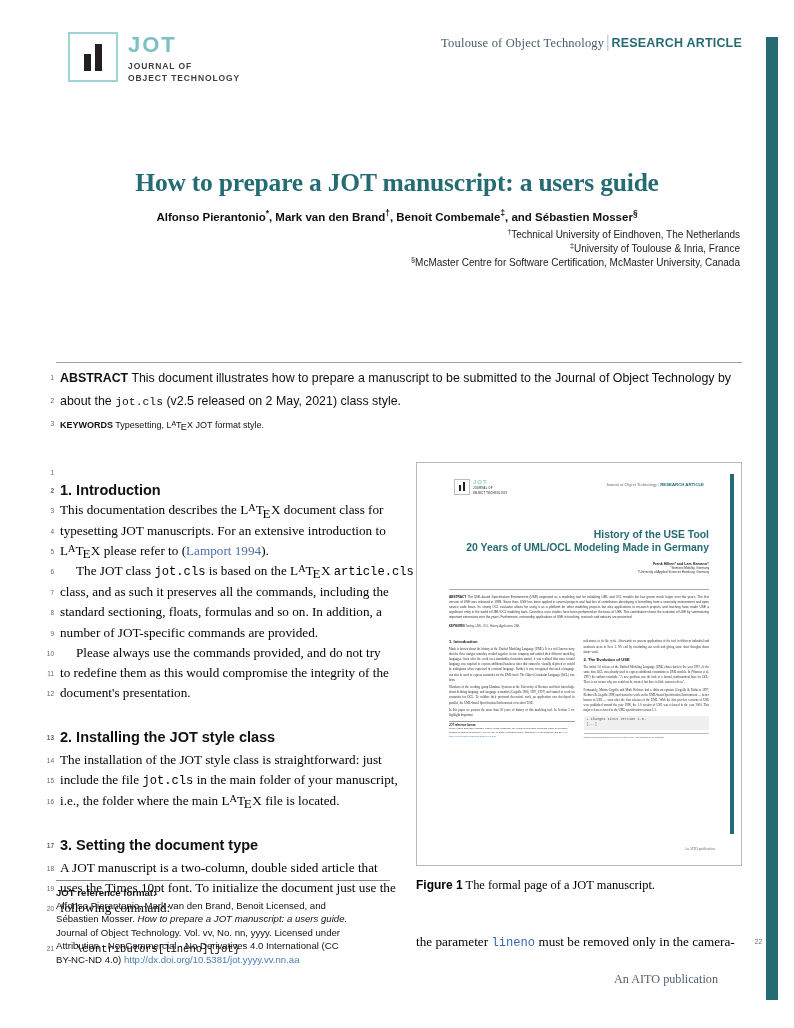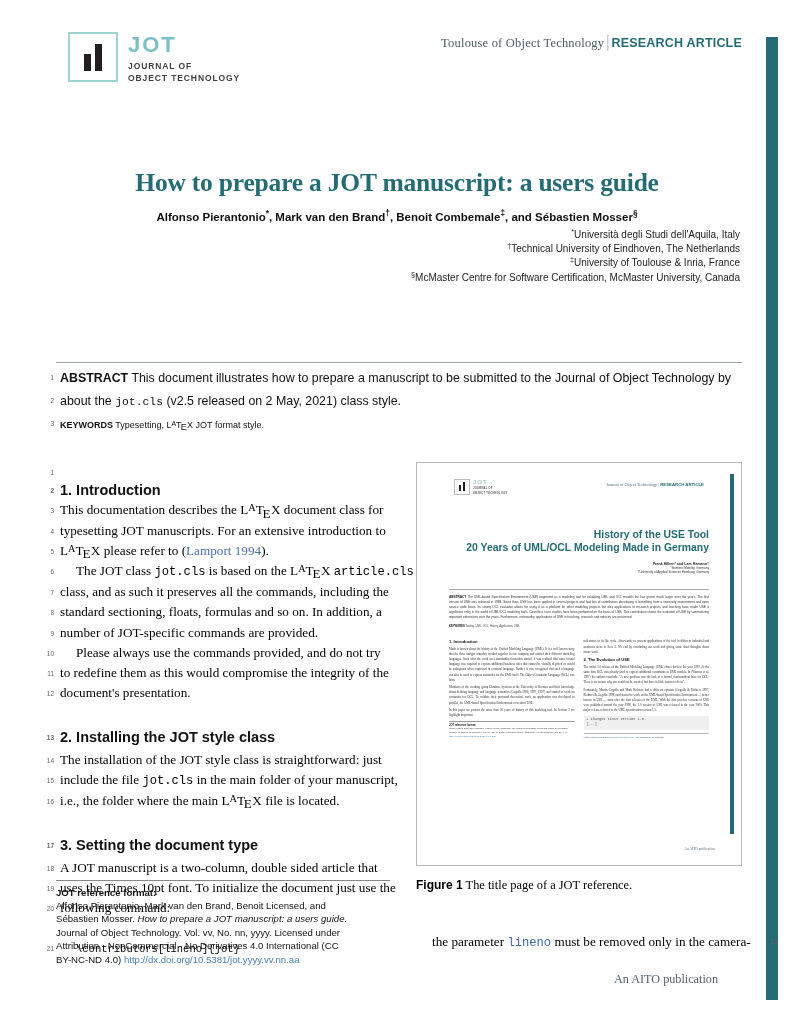--- a/index.html
+++ b/index.html
@@ -162,21 +162,21 @@
   .fig-caption {
     position:absolute; left:416px; top:878px; width:340px;
     font-family:"Liberation Serif", serif;
     font-size:12.4px; color:#000;
   }
   .fig-caption b {
     font-family:"Liberation Sans", sans-serif; font-weight:700;
     font-size:12px;
   }
   .right-tail {
-    position:absolute; left:432px; top:932px; width:346px;
+    position:absolute; left:416px; top:932px; width:346px;
     font-family:"Liberation Serif", serif;
     font-size:13.2px; line-height:19.2px; white-space:nowrap;
   }
   .right-tail .ln-r {
     float:right;
     font-family:"Liberation Sans", sans-serif;
     font-size:6.5px; color:#666;
   }
   .mono-blue { font-family:"Liberation Mono", monospace; font-size:0.92em; color:#3b66b0; }
 
@@ -293,21 +293,20 @@
   </div>
 </div>
 
 <div class="title">How to prepare a JOT manuscript: a users guide</div>
 
 <div class="authors">
   Alfonso Pierantonio<sup>*</sup>, Mark van den Brand<sup>†</sup>, Benoit Combemale<sup>‡</sup>, and Sébastien Mosser<sup>§</sup>
 </div>
 
 <div class="affils">
-  <div><sup>*</sup>Università degli Studi dell'Aquila, Italy</div>
   <div><sup>†</sup>Technical University of Eindhoven, The Netherlands</div>
   <div><sup>‡</sup>University of Toulouse &amp; Inria, France</div>
   <div><sup>§</sup>McMaster Centre for Software Certification, McMaster University, Canada</div>
 </div>
 
 <div class="rule-top"></div>
 <div class="abstract-wrap">
   <div class="abs-line">
     <span class="ln">1</span><span class="abs-label">ABSTRACT</span> <span>This document illustrates how to prepare a manuscript to be submitted to the Journal of Object Technology by</span>
   </div>
@@ -446,20 +445,20 @@
         <div class="tn-note">*https://www.omg.org/spec/UML/1.3/About-UML (last accessed: 30.05.2020)</div>
       </div>
     </div>
 
     <div class="tn-foot">An AITO publication</div>
   </div>
 </div>
 
 <div class="fig-caption">
   <b>Figure 1</b>
-  <span>The title page of a JOT reference.</span>
+  <span>The formal page of a JOT manuscript.</span>
 </div>
 
 <div class="right-tail">
   <span class="ln-r">22</span><span>the parameter </span><span class="mono-blue">lineno</span><span> must be removed only in the camera-</span>
 </div>
 
 <div class="footer">An AITO publication</div>
 
 </body></html>

